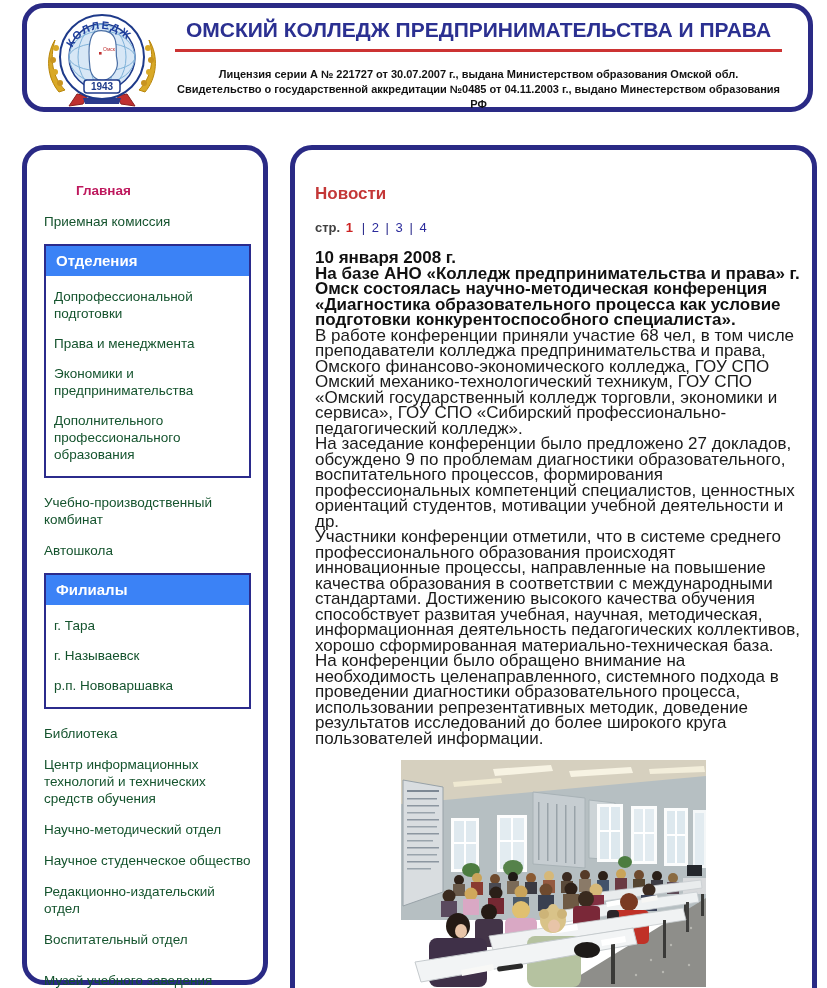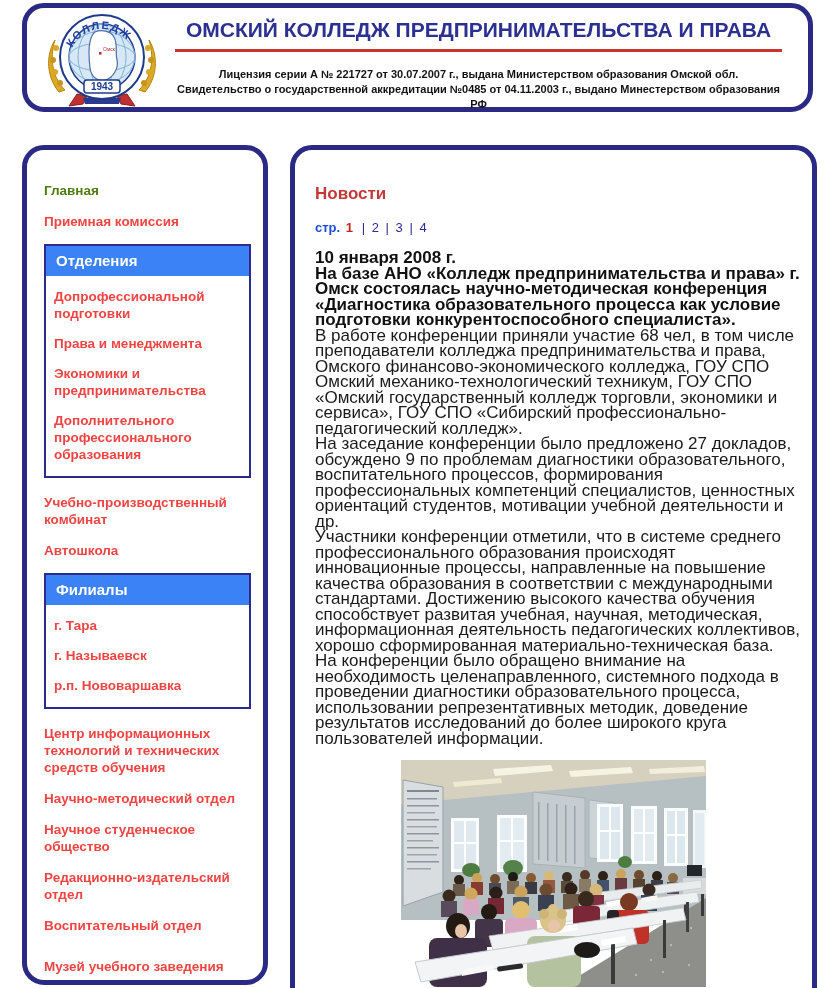--- a/index.html
+++ b/index.html
@@ -32,37 +32,37 @@
     background:#fff;padding:32px 12px 0 17px;
   }
   .main-box{
     position:absolute;left:268px;top:0;width:527px;height:1010px;
     box-sizing:border-box;border:5px solid #2a2a85;border-radius:22px;
     background:#fff;padding:32px 20px 0 20px;
   }
 
   
   .side-link{
-    display:block;font-size:13.5px;line-height:17px;color:#ef4444;
-    text-decoration:none;margin:0 0 14px 0;font-weight:bold;
-  }
-  .side-home{color:#4d7c0f;font-weight:bold;}
+    display:block;font-size:13.5px;line-height:17px;color:#14532d;
+    text-decoration:none;margin:0 0 14px 0;
+  }
+  .side-home{color:#be185d;font-weight:bold;margin-left:32px;}
   .side-gap{margin-top:24px;}
   .side-section{border:2px solid #2b2b8c;margin:8px 0 16px 0;}
   .side-section-header{
     background:#3b82f6;color:#ffffff;font-weight:bold;font-size:15px;
     padding:6px 8px 7px 10px;
   }
   .side-section-items{padding:12px 6px 0 8px;}
   .side-section-items .side-link{margin-bottom:13px;}
 
   
   .news-title{color:#c43737;font-size:17px;font-weight:bold;margin:2px 0 16px 0;}
   .pagination{font-size:13px;margin:0 0 15px 0;}
-  .page-label{color:#1d4ed8;font-weight:bold;}
+  .page-label{color:#404040;font-weight:bold;}
   .page-current{color:#cc2222;font-weight:bold;padding:0 2px;}
   .page-sep{color:#2b2b8c;padding:0 3px;}
   .page-link{color:#2b2b9c;text-decoration:none;}
   .article{font-size:17px;line-height:15.5px;color:#1a1a1a;width:487px;}
   .art-date,.art-lead{font-weight:bold;color:#111;}
   .article p{margin:0;}
   .photo-wrap{text-align:center;margin:14px 0 6px 0;}
   .caption{text-align:center;font-size:13px;color:#222;margin:10px 0 24px 0;}
 </style>
 </head>
@@ -140,20 +140,21 @@
 
     <div class="side-section">
       <div class="side-section-header">Филиалы</div>
       <div class="side-section-items">
         <a class="side-link">г. Тара</a>
         <a class="side-link">г. Называевск</a>
         <a class="side-link">р.п. Нововаршавка</a>
       </div>
     </div>
 
+    <a class="side-link">Библиотека</a>
     <a class="side-link">Центр информационных технологий и технических средств обучения</a>
     <a class="side-link">Научно-методический отдел</a>
     <a class="side-link">Научное студенческое общество</a>
     <a class="side-link">Редакционно-издательский отдел</a>
     <a class="side-link">Воспитательный отдел</a>
     <a class="side-link side-gap">Музей учебного заведения</a>
 
   </div>
 
   <div class="main-box">

